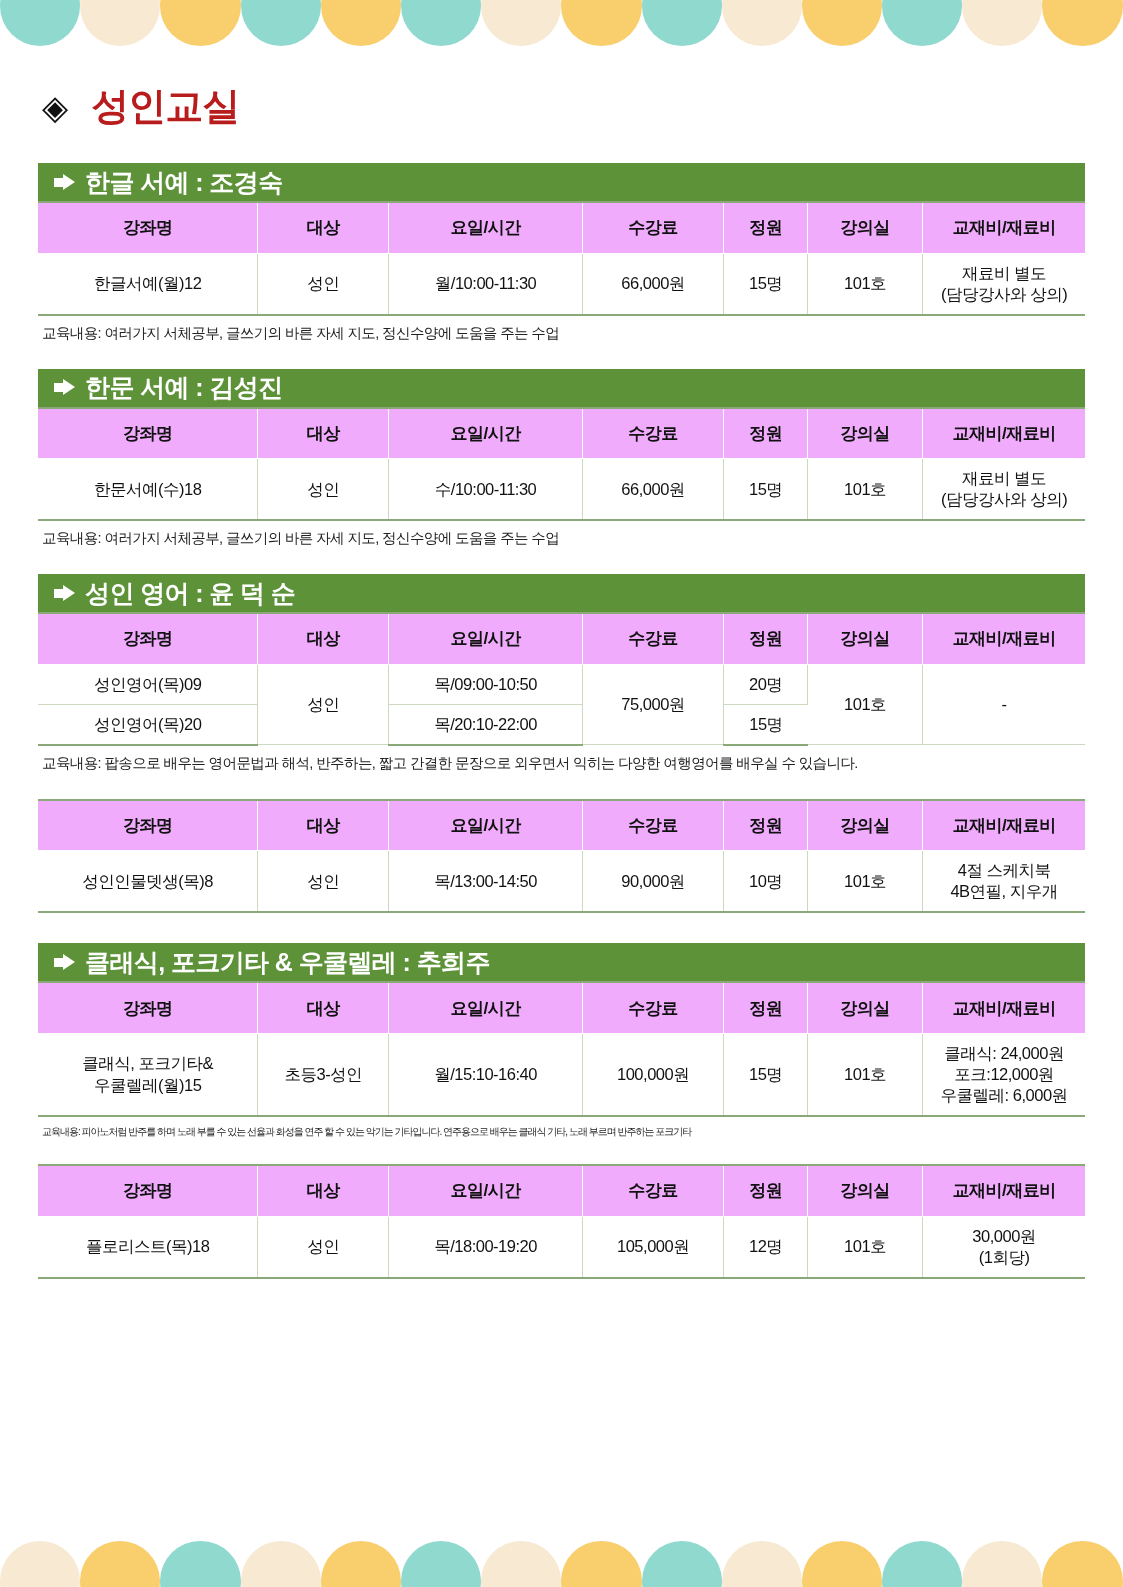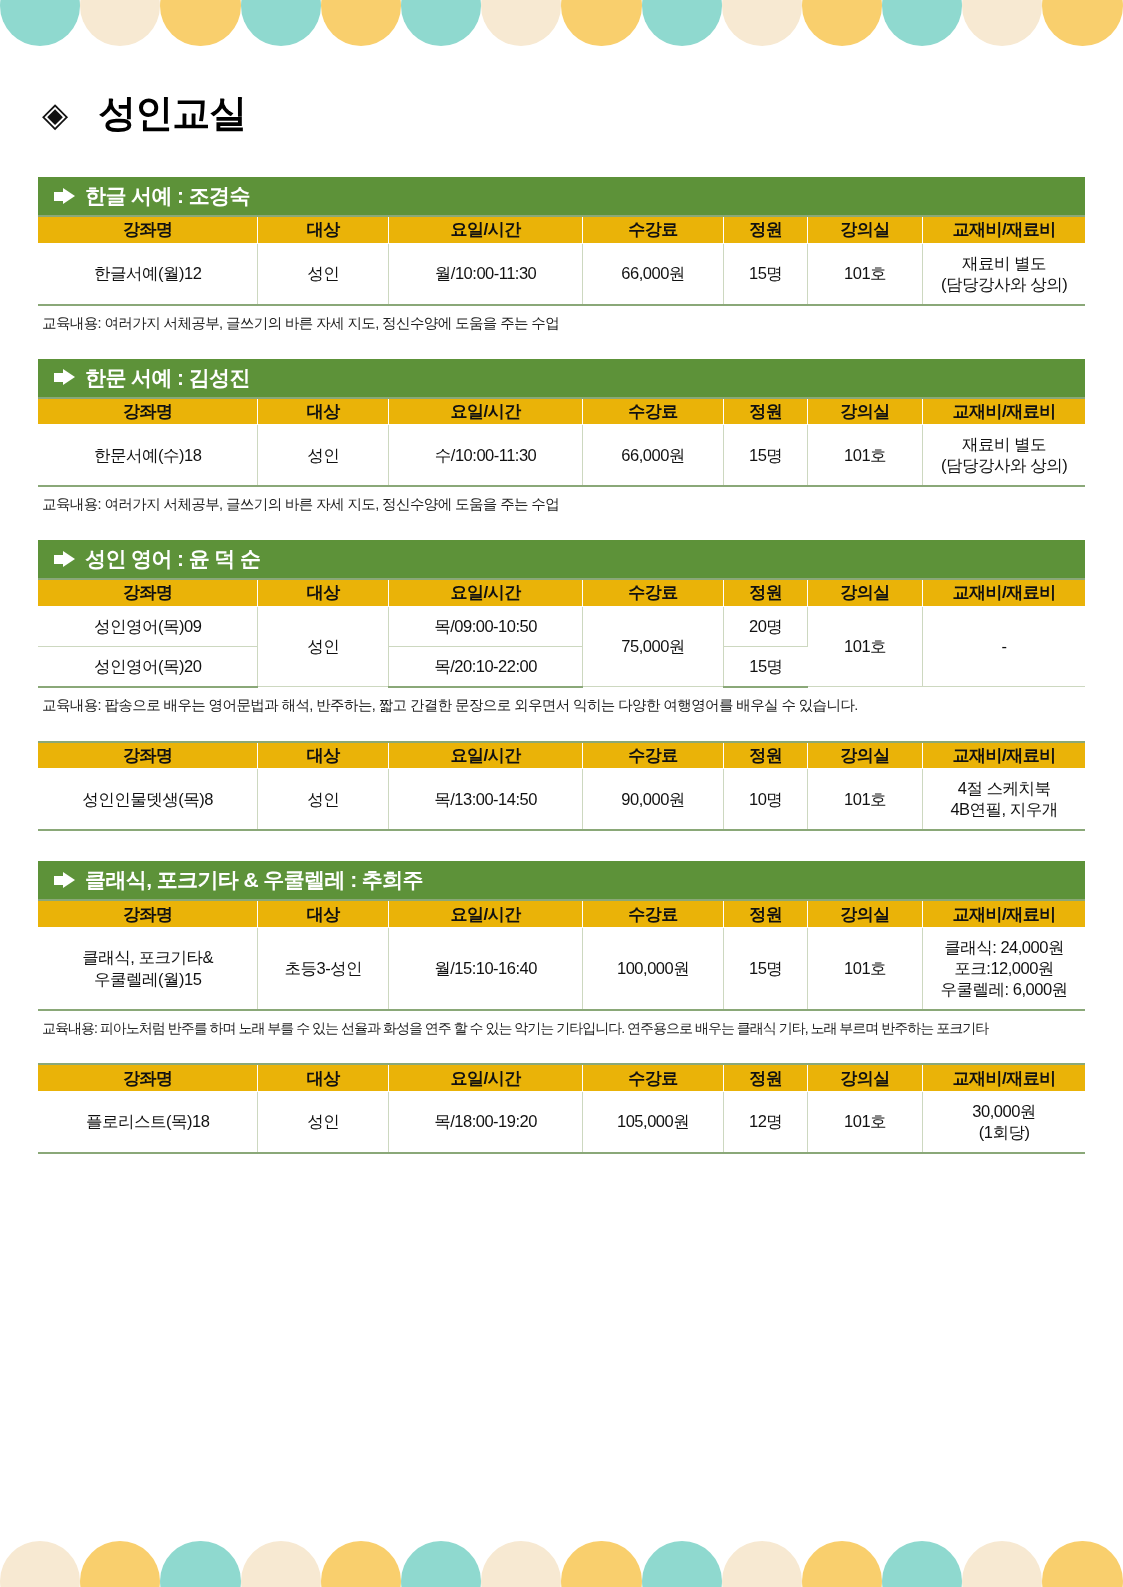--- a/index.html
+++ b/index.html
@@ -51,22 +51,22 @@
   }
   .page-title .diamond {
     font-size: 34px;
     line-height: 1;
     color: #111;
   }
   .page-title h1 {
     font-size: 38px;
     font-weight: bold;
     letter-spacing: -1px;
-    margin: 16px;
-    color: #000000;
+    margin: 9px;
+    color: #b91c1c;
   }
 
   
   .course-block { margin-bottom: 26px; }
 
   .course-head {
     background: #5d9239;
     height: 38px;
     display: flex;
     align-items: center;
@@ -88,35 +88,35 @@
   .course-head .arrow-icon::after {
     content: "";
     position: absolute;
     left: 9px; top: 0;
     border-top: 8.5px solid transparent;
     border-bottom: 8.5px solid transparent;
     border-left: 12px solid #ffffff;
   }
   .course-head .title {
     color: #ffffff;
-    font-size: 21px;
+    font-size: 25px;
     font-weight: bold;
     letter-spacing: -0.6px;
   }
 
   table.course-table {
     width: 100%;
     border-collapse: collapse;
     table-layout: fixed;
   }
   table.course-table th {
-    background: #eab308;
+    background: #f0abfc;
     font-size: 17px;
     font-weight: bold;
-    height: 27px;
+    height: 51px;
     border-right: 1px solid #ffffff;
     border-bottom: 1px solid #b9cfa0;
     color: #111;
     letter-spacing: -0.5px;
   }
   table.course-table th:last-child { border-right: none; }
   table.course-table td {
     text-align: center;
     font-size: 16.5px;
     border-right: 1px solid #cdd8c0;
@@ -141,21 +141,21 @@
   }
 
   .desc {
     font-size: 14.5px;
     color: #222;
     margin-top: 8px;
     margin-left: 4px;
     letter-spacing: -0.6px;
     line-height: 1.3;
   }
-  .desc.tight { letter-spacing: -1.0px; font-size: 14px; }
+  .desc.tight { letter-spacing: -1.0px; font-size: 10px; }
 </style>
 </head>
 <body>
 
 <div class="scallop top" id="scallop-top">
     <div class="dot" style="background: rgb(143, 217, 207);"></div>
     <div class="dot" style="background: rgb(247, 233, 210);"></div>
     <div class="dot" style="background: rgb(249, 207, 109);"></div>
     <div class="dot" style="background: rgb(143, 217, 207);"></div>
     <div class="dot" style="background: rgb(249, 207, 109);"></div>

